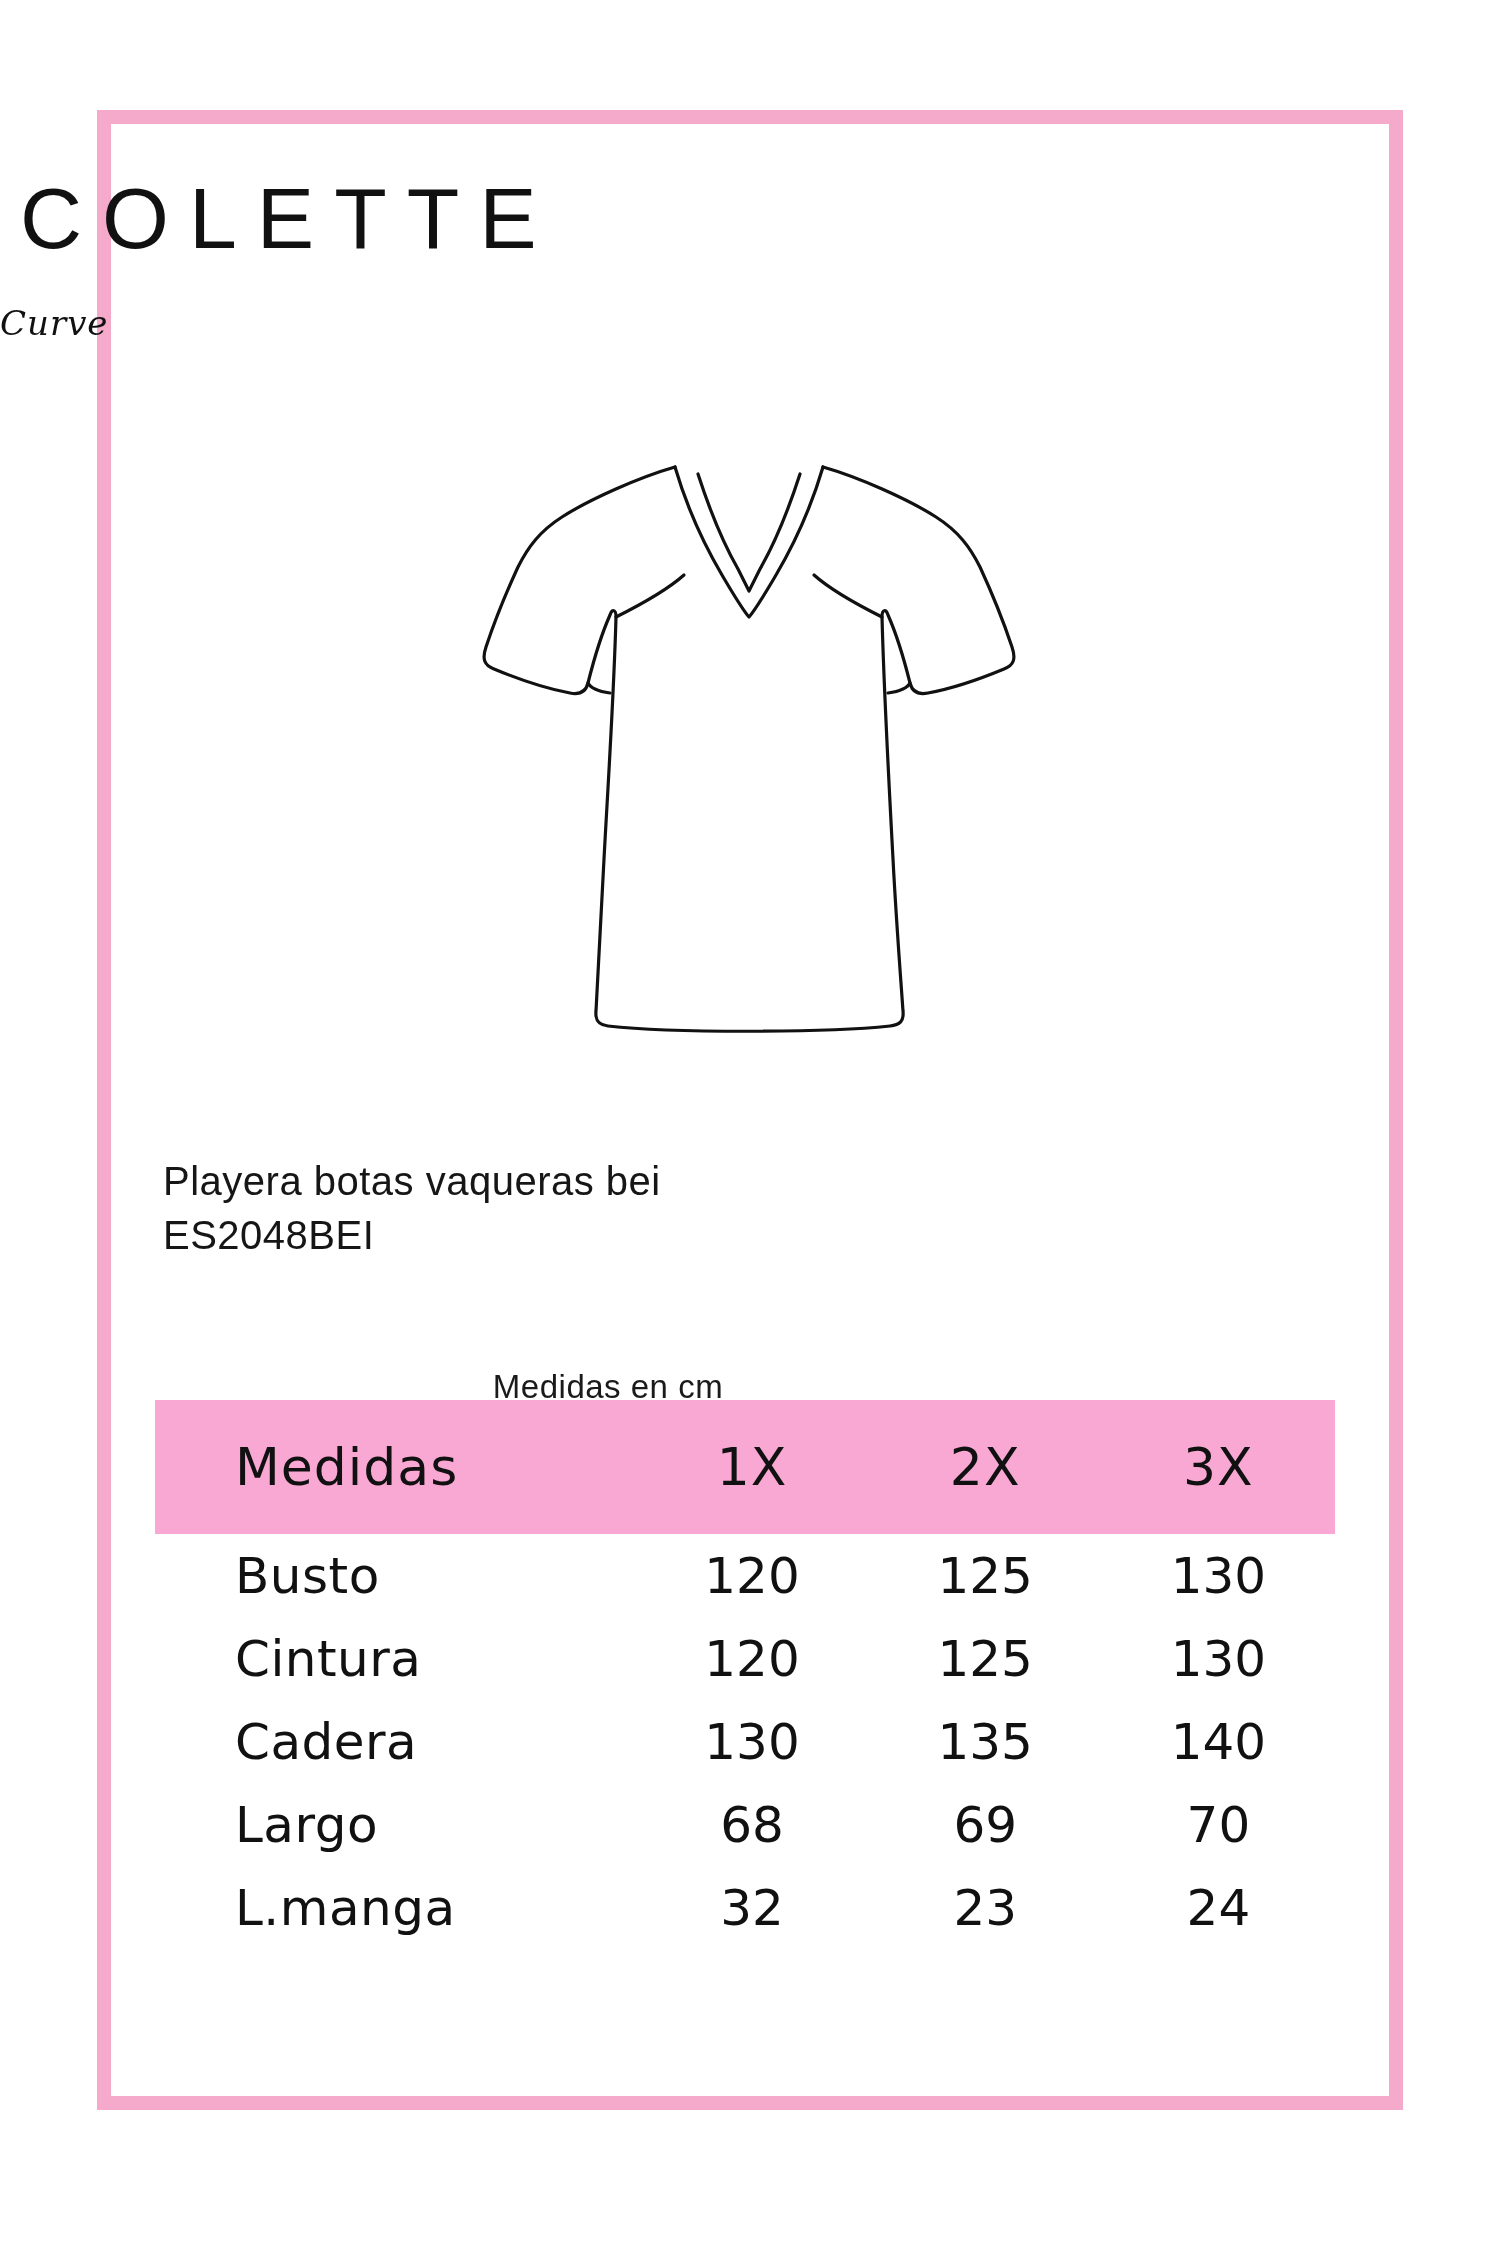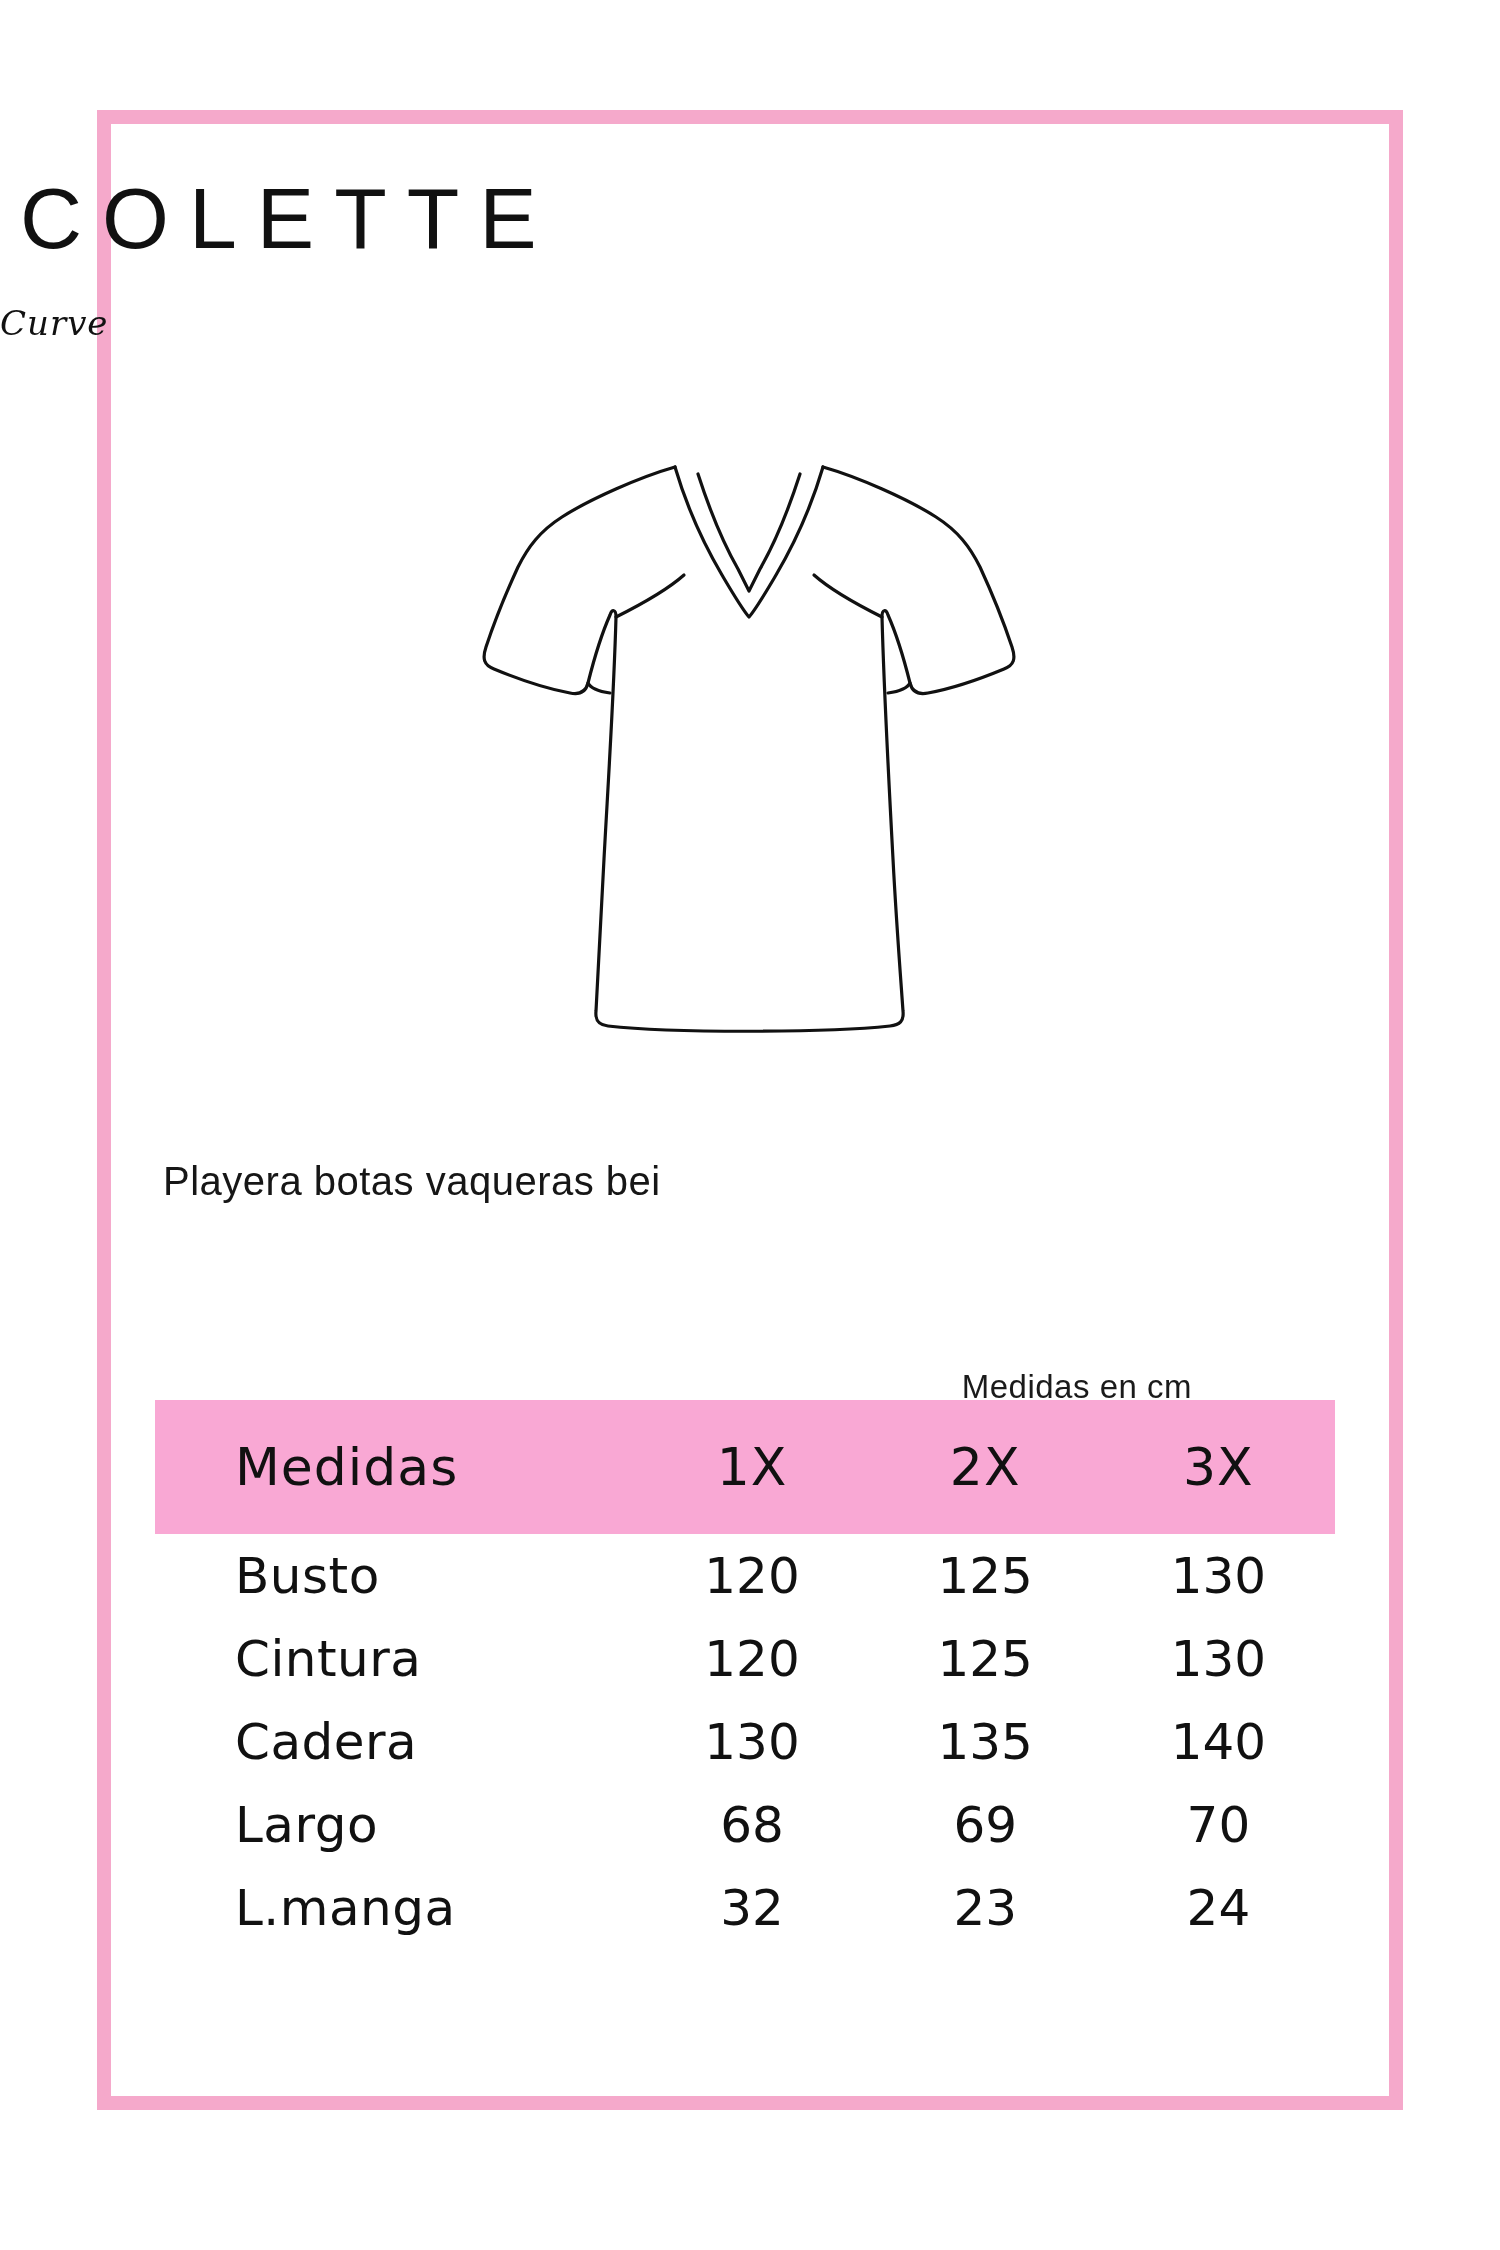--- a/index.html
+++ b/index.html
@@ -77,21 +77,21 @@
     color: #161616;
     letter-spacing: 0.5px;
     line-height: 1.34;
   }
   
   .units-label {
     position: absolute;
     left: 0;
     top: 1368px;
     width: 1192px;
-    text-align: right;
+    text-align: center;
     font-family: "Liberation Sans", sans-serif;
     font-size: 33px;
     color: #1a1a1a;
     letter-spacing: 0.5px;
     padding-left: 24px;
     box-sizing: border-box;
   }
   
   .table-wrap {
     position: absolute;
@@ -199,20 +199,21 @@
 
         <path d="M118 228 C 120 232, 126 236, 140 238"></path>
 
         <path d="M440 228 C 438 232, 432 236, 418 238"></path>
       </g>
     </svg>
   </div>
 
   <div class="product-block">
     <div class="product-line">Playera botas vaqueras bei</div>
+    <div class="product-line">ES2048BEI</div>
   </div>
 
   <div class="units-label">Medidas en cm</div>
 
   <div class="table-wrap">
     <table class="size-table">
       <colgroup>
         <col class="c-label">
         <col class="c-size">
         <col class="c-size">

